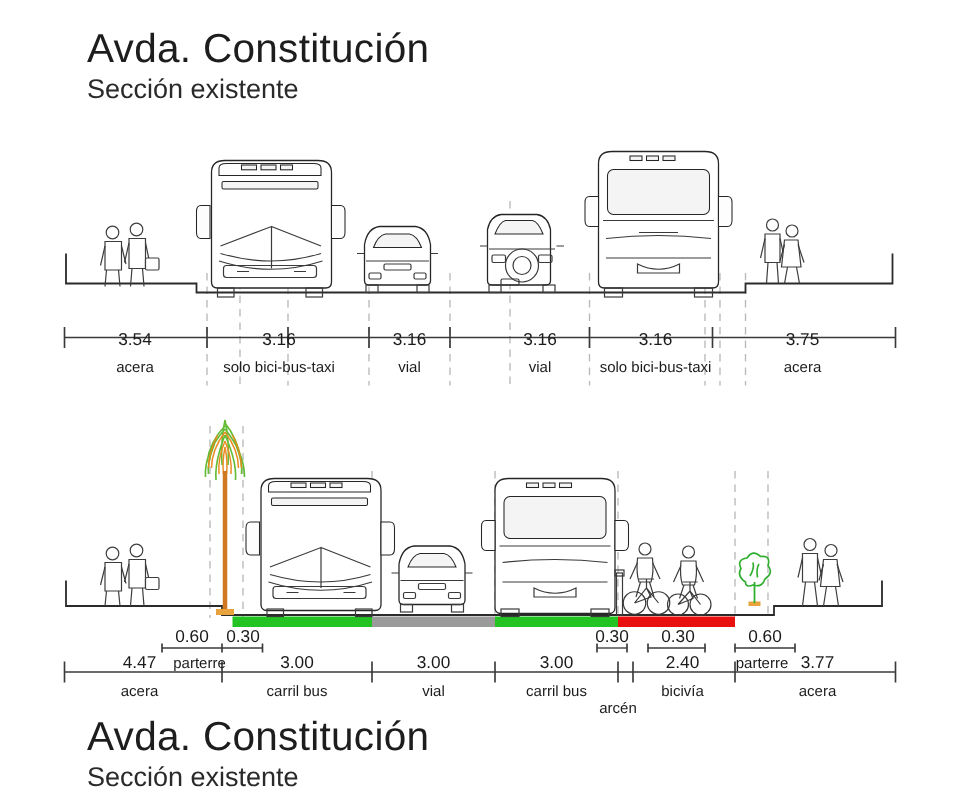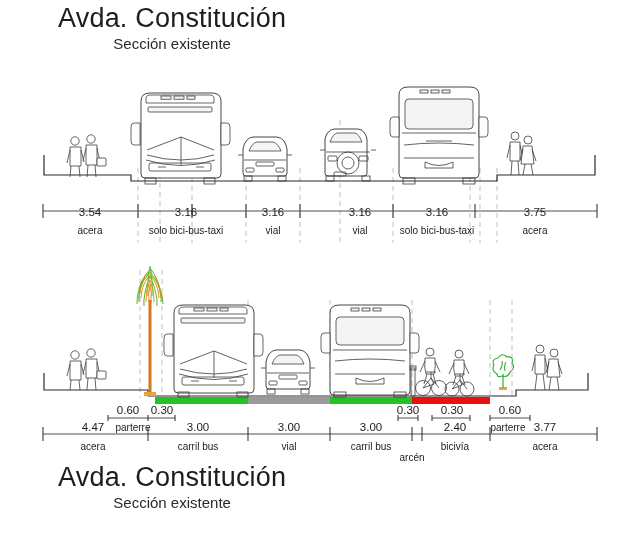--- a/index.html
+++ b/index.html
@@ -1,21 +1,21 @@
 <!DOCTYPE html>
 <html><head>
 <meta charset="utf-8">
 <style>
   html,body{margin:0;padding:0;background:#ffffff;}
   body{width:640px;height:534px;position:relative;overflow:hidden;
        font-family:"Liberation Sans",sans-serif;color:#1b1b1b;}
-  .stage{position:absolute;left:0;top:0;width:640px;height:406px;text-align:center;}
+  .stage{position:absolute;left:0;top:14px;width:640px;height:406px;}
   .title-block{position:absolute;left:58px;}
   .title-main{font-size:27px;font-weight:400;letter-spacing:.2px;color:#1d1d1d;line-height:1.05;}
-  .title-sub{font-size:15px;font-weight:400;color:#2a2a2a;margin-top:4px;line-height:1.05;}
+  .title-sub{font-size:18px;font-weight:400;color:#2a2a2a;margin-top:4px;line-height:1.05;}
   svg{position:absolute;left:0;top:0;display:block;}
   .thin{stroke:#3a3a3a;stroke-width:.8;fill:none;}
   .veh{stroke:#262626;stroke-width:.85;fill:#ffffff;}
   .vehf{stroke:#262626;stroke-width:.7;fill:#fdfdfd;}
   .glass{stroke:#262626;stroke-width:.7;fill:#f4f4f4;}
   .ppl{stroke:#3d3d3d;stroke-width:.8;fill:#ffffff;}
   .dash{stroke:#b9b9b9;stroke-width:.9;fill:none;stroke-dasharray:5 4;}
   .dimline{stroke:#3a3a3a;stroke-width:.9;}
   .tick{stroke:#3a3a3a;stroke-width:1.1;}
   .dimtxt{font-size:11.5px;fill:#1b1b1b;font-family:"Liberation Sans",sans-serif;text-anchor:middle;}

